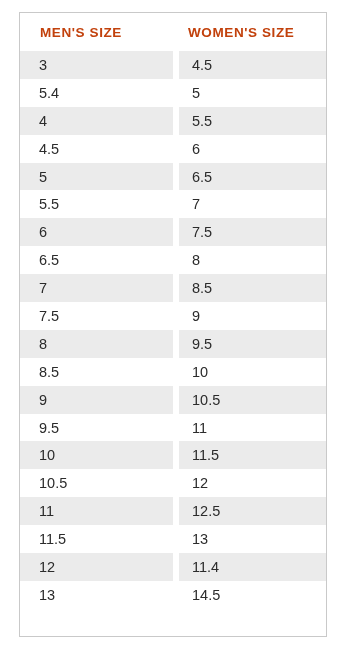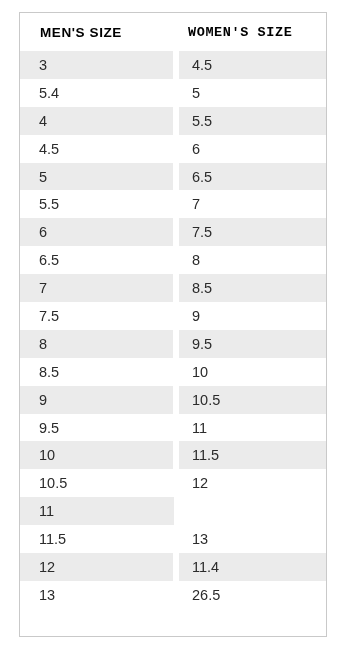--- a/index.html
+++ b/index.html
@@ -25,39 +25,38 @@
     background: #ffffff;
   }
 
   .header-row {
     display: flex;
     height: 38px;
     align-items: center;
   }
 
   .header-cell {
-    color: #000000;
+    color: #c2410c;
     font-size: 13.5px;
     font-weight: bold;
     letter-spacing: 0.6px;
     text-transform: uppercase;
     white-space: nowrap;
   }
 
   .header-cell.men {
     width: 154px;
     padding-left: 20px;
     box-sizing: border-box;
   }
 
   .header-cell.women {
     width: 152px;
     padding-left: 14px;
     box-sizing: border-box;
-    font-family: Liberation Mono, monospace;
   }
 
   .rows {
     display: block;
   }
 
   .size-row {
     display: flex;
     height: 27.9px;
     align-items: stretch;
@@ -159,28 +158,29 @@
       <div class="size-row striped">
         <div class="cell men">10</div>
         <div class="cell women">11.5</div>
       </div>
       <div class="size-row plain">
         <div class="cell men">10.5</div>
         <div class="cell women">12</div>
       </div>
       <div class="size-row striped">
         <div class="cell men">11</div>
+        <div class="cell women">12.5</div>
       </div>
       <div class="size-row plain">
         <div class="cell men">11.5</div>
         <div class="cell women">13</div>
       </div>
       <div class="size-row striped">
         <div class="cell men">12</div>
         <div class="cell women">11.4</div>
       </div>
       <div class="size-row plain">
         <div class="cell men">13</div>
-        <div class="cell women">26.5</div>
+        <div class="cell women">14.5</div>
       </div>
     </div>
 
 </div>
 
 </body></html>

